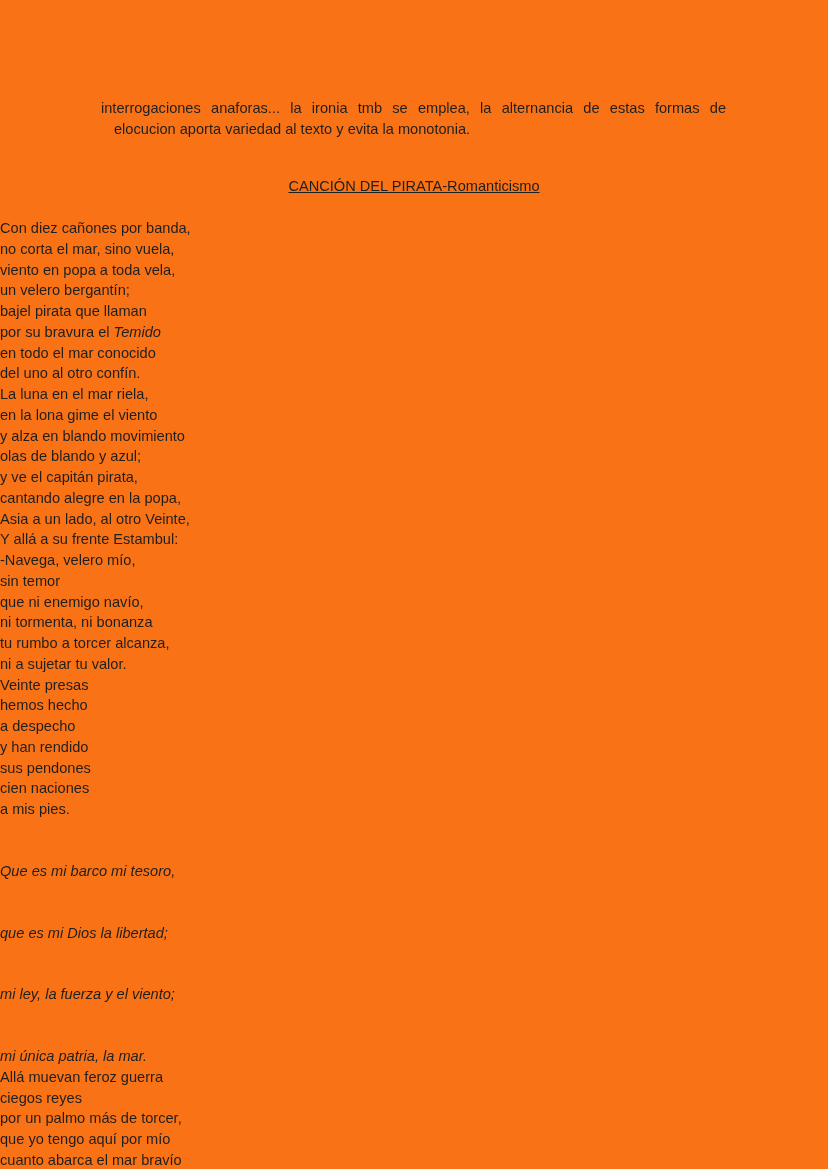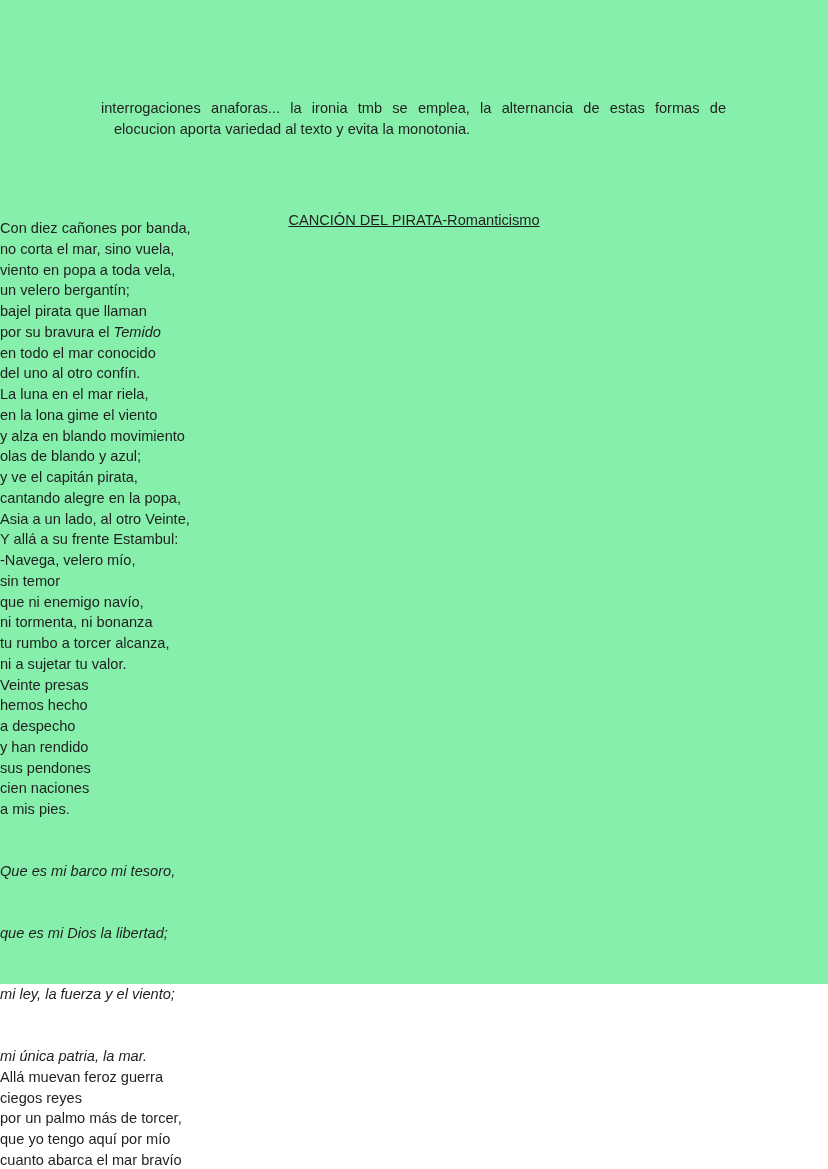--- a/index.html
+++ b/index.html
@@ -13,22 +13,22 @@
       position: relative;
       overflow: hidden;
       font-family: "Liberation Sans", sans-serif;
       color: #1f1f1f;
     }
     .page {
       position: absolute;
       left: 0;
       top: 0;
       width: 828px;
-      height: 984px;
-      background: #86efac;
+      height: 1169px;
+      background: #f97316;
     }
     .intro {
       position: absolute;
       left: 101px;
       top: 98px;
       width: 625px;
       font-size: 14.6px;
       line-height: 21px;
       text-align: justify;
       text-align-last: left;
@@ -43,21 +43,20 @@
       margin-left: 13px;
     }
     .title {
       position: absolute;
       left: 0;
       top: 176px;
       width: 828px;
       text-align: center;
       font-size: 14.6px;
       line-height: 21px;
-      margin-top: 34px;
     }
     .title span {
       text-decoration: underline;
     }
     .poem {
       position: absolute;
       left: 0;
       top: 218px;
       width: 828px;
       text-align: left;

